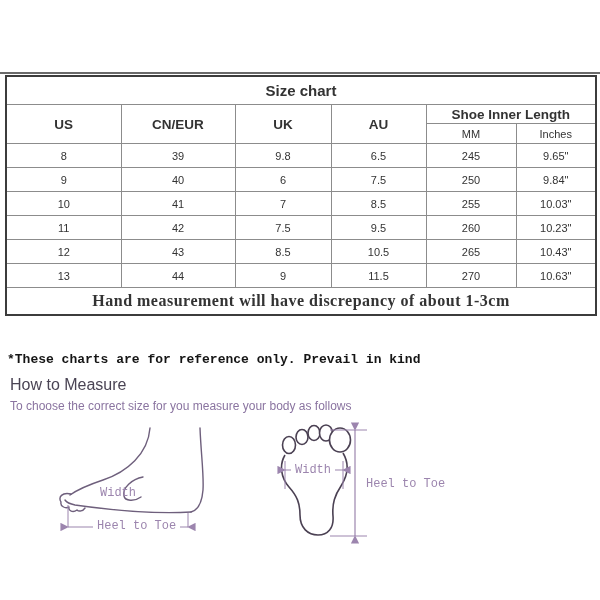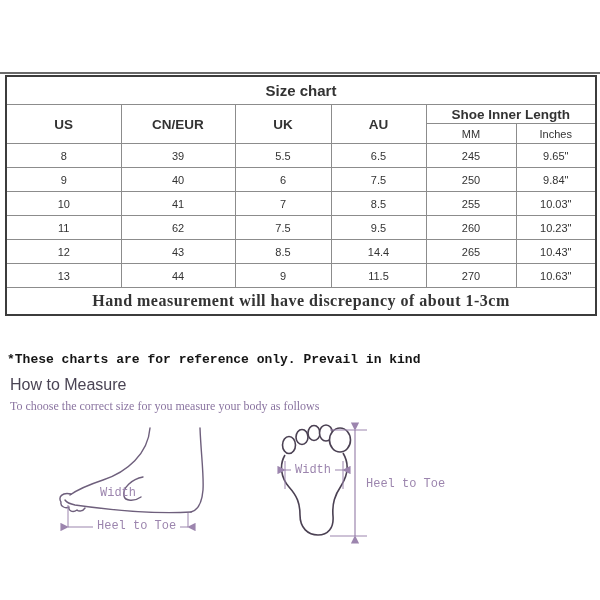--- a/index.html
+++ b/index.html
@@ -36,21 +36,21 @@
     position:absolute;left:7px;top:352px;
     font-family:"Liberation Mono",monospace;font-weight:bold;
     font-size:13px;color:#151515;white-space:nowrap;text-align:right;
   }
   .htm-heading{
     position:absolute;left:10px;top:376px;
     font-size:16px;color:var(--heading-text,#4a4454);
   }
   .htm-subtitle{
     position:absolute;left:10px;top:399px;
-    font-size:12px;color:var(--subtitle-text,#8a74a0);font-family:Liberation Serif, serif;
+    font-size:12px;color:var(--subtitle-text,#8a74a0);
   }
   .instruction{
     position:absolute;left:65px;top:538px;
     font-size:13.5px;color:var(--instruction-text,#4e4257);
   }
 
   
   svg.diagram{position:absolute;overflow:visible;}
   .outline{fill:none;stroke:var(--diagram-outline,#6e5f7c);stroke-width:1.4;stroke-linecap:round;}
   .fp-outline{fill:none;stroke:var(--footprint-outline,#4b4153);stroke-width:1.6;}
@@ -91,21 +91,21 @@
       <th class="col-hdr" rowspan="2">AU</th>
       <th class="inner-hdr" colspan="2">Shoe Inner Length</th>
     </tr>
     <tr>
       <th class="sub-hdr">MM</th>
       <th class="sub-hdr">Inches</th>
     </tr>
     <tr>
       <td class="cell">8</td>
       <td class="cell">39</td>
-      <td class="cell">5.5</td>
+      <td class="cell">9.8</td>
       <td class="cell">6.5</td>
       <td class="cell">245</td>
       <td class="cell">9.65"</td>
     </tr>
     <tr>
       <td class="cell">9</td>
       <td class="cell">40</td>
       <td class="cell">6</td>
       <td class="cell">7.5</td>
       <td class="cell">250</td>
@@ -114,31 +114,31 @@
     <tr>
       <td class="cell">10</td>
       <td class="cell">41</td>
       <td class="cell">7</td>
       <td class="cell">8.5</td>
       <td class="cell">255</td>
       <td class="cell">10.03"</td>
     </tr>
     <tr>
       <td class="cell">11</td>
-      <td class="cell">62</td>
+      <td class="cell">42</td>
       <td class="cell">7.5</td>
       <td class="cell">9.5</td>
       <td class="cell">260</td>
       <td class="cell">10.23"</td>
     </tr>
     <tr>
       <td class="cell">12</td>
       <td class="cell">43</td>
       <td class="cell">8.5</td>
-      <td class="cell">14.4</td>
+      <td class="cell">10.5</td>
       <td class="cell">265</td>
       <td class="cell">10.43"</td>
     </tr>
     <tr>
       <td class="cell">13</td>
       <td class="cell">44</td>
       <td class="cell">9</td>
       <td class="cell">11.5</td>
       <td class="cell">270</td>
       <td class="cell">10.63"</td>

